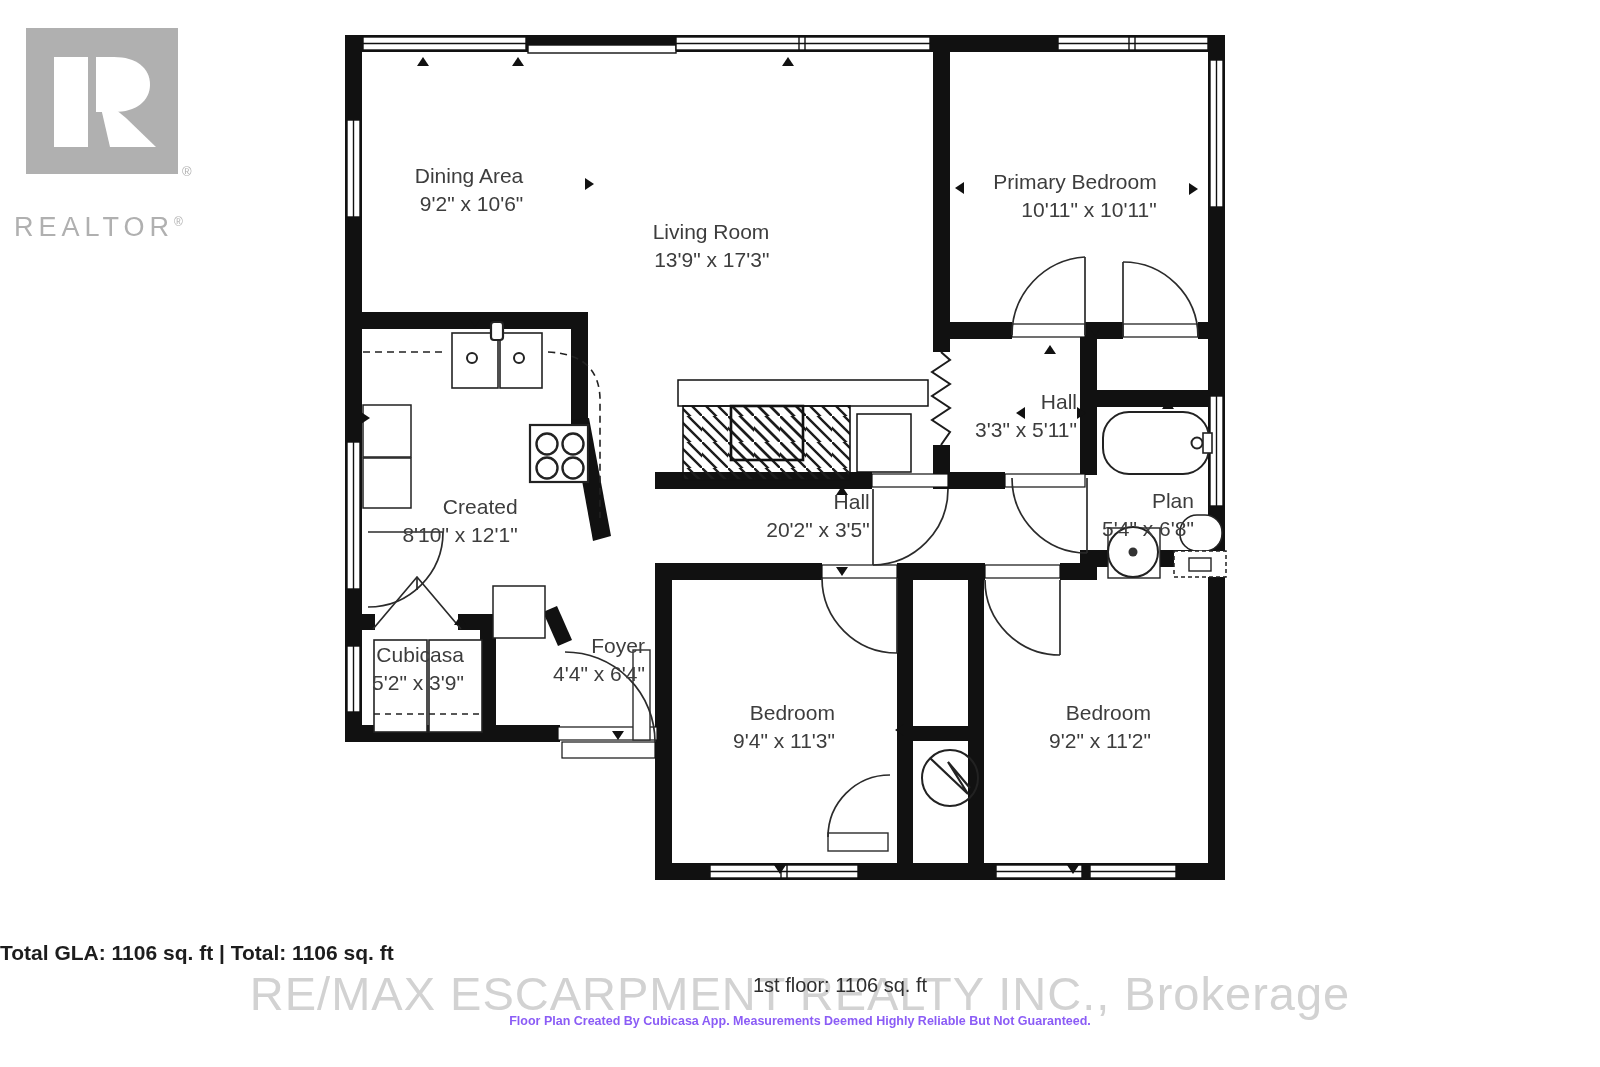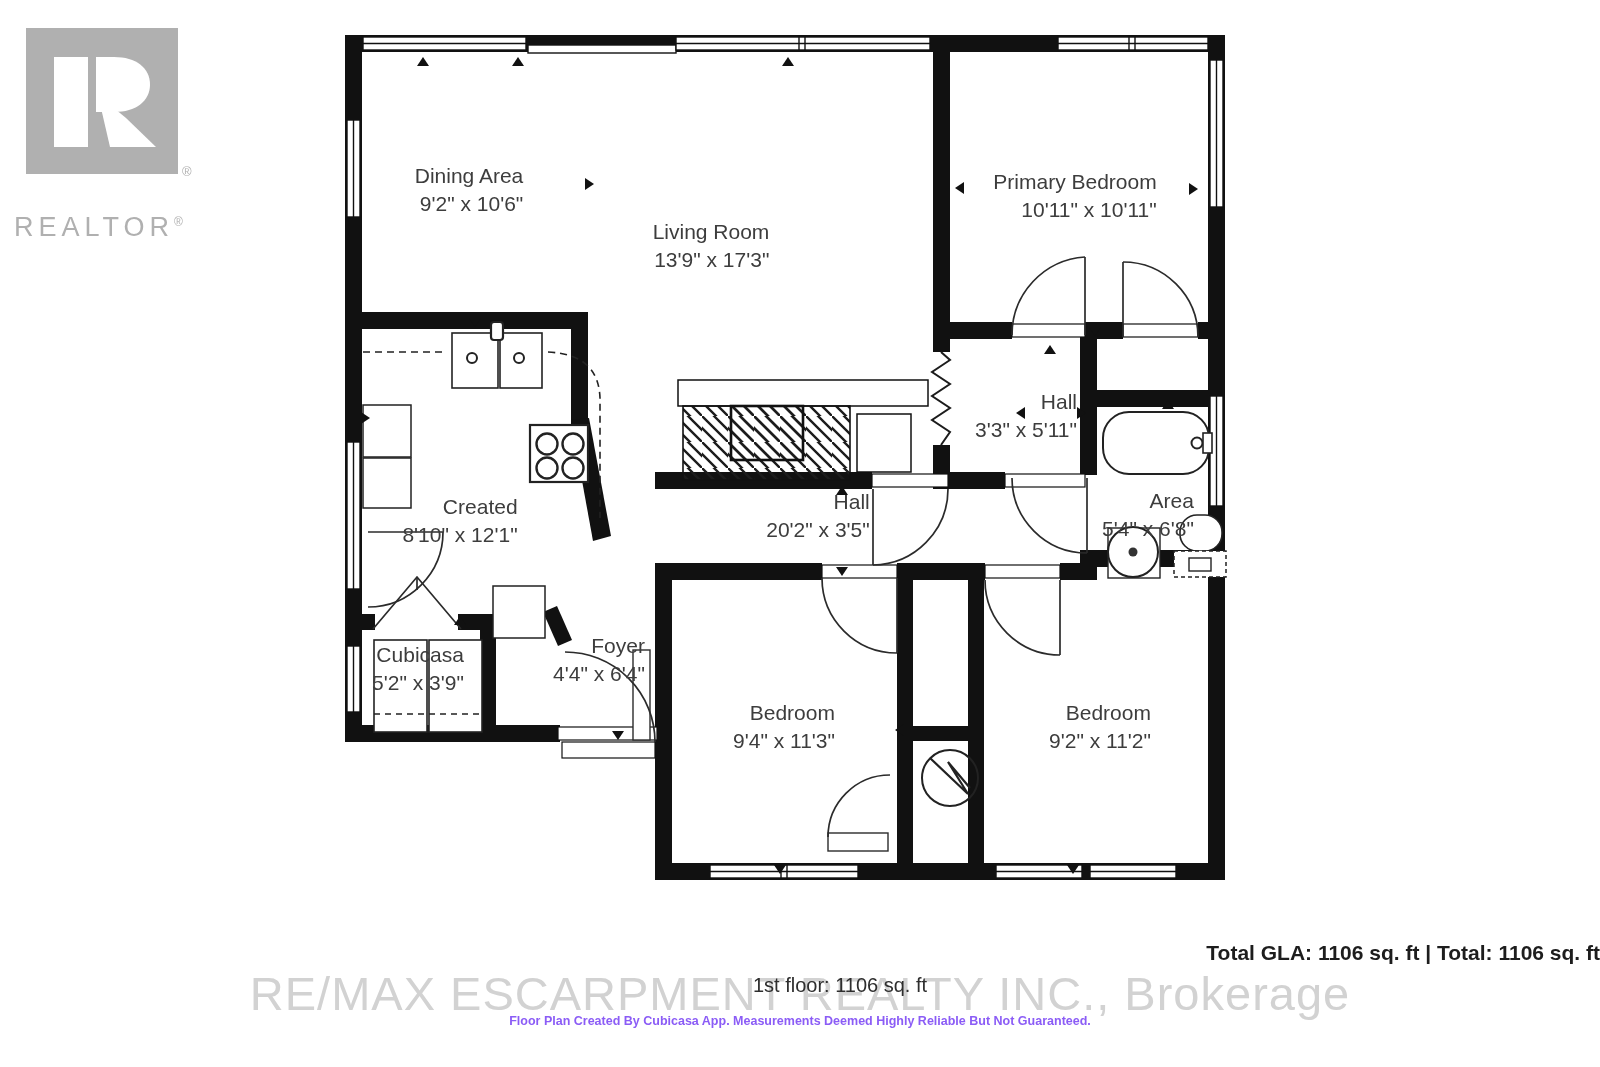--- a/index.html
+++ b/index.html
@@ -21,21 +21,21 @@
     color:#b0b0b0;font-size:27px;letter-spacing:5px;margin-top:8px;
     font-family:Liberation Sans, sans-serif;
   }
   .logo-word sup{font-size:12px;letter-spacing:0}
   
   .watermark{
     position:absolute;top:966px;left:50%;transform:translateX(-50%);
     font-size:47px;color:#d2d2d2;white-space:nowrap;z-index:1;letter-spacing:1px;
   }
   .totals-line{
-    position:absolute;top:941px;left:0;width:100%;text-align:right;
+    position:absolute;top:941px;left:0;width:100%;text-align:left;
     font-size:21px;font-weight:bold;color:#1d1d1d;z-index:2;
   }
   .floor-line{
     position:absolute;top:974px;left:0;width:100%;text-align:center;
     font-size:20px;color:#2e2e2e;z-index:2;margin-left:40px;
   }
   .disclaimer{
     position:absolute;top:1014px;left:0;width:100%;text-align:center;
     font-size:12.5px;font-weight:700;color:#8b5cf6;z-index:2;
   }
@@ -297,21 +297,21 @@
 </div>
 <div class="room-label" style="left:460px;top:521px">
   <span class="nm">Created</span>
   <span class="dm">8'10" x 12'1"</span>
 </div>
 <div class="room-label" style="left:818px;top:516px">
   <span class="nm">Hall</span>
   <span class="dm">20'2" x 3'5"</span>
 </div>
 <div class="room-label" style="left:1148px;top:515px">
-  <span class="nm">Area</span>
+  <span class="nm">Plan</span>
   <span class="dm">5'4" x 6'8"</span>
 </div>
 <div class="room-label" style="left:418px;top:669px">
   <span class="nm">Cubicasa</span>
   <span class="dm">5'2" x 3'9"</span>
 </div>
 <div class="room-label" style="left:599px;top:660px">
   <span class="nm">Foyer</span>
   <span class="dm">4'4" x 6'4"</span>
 </div>

